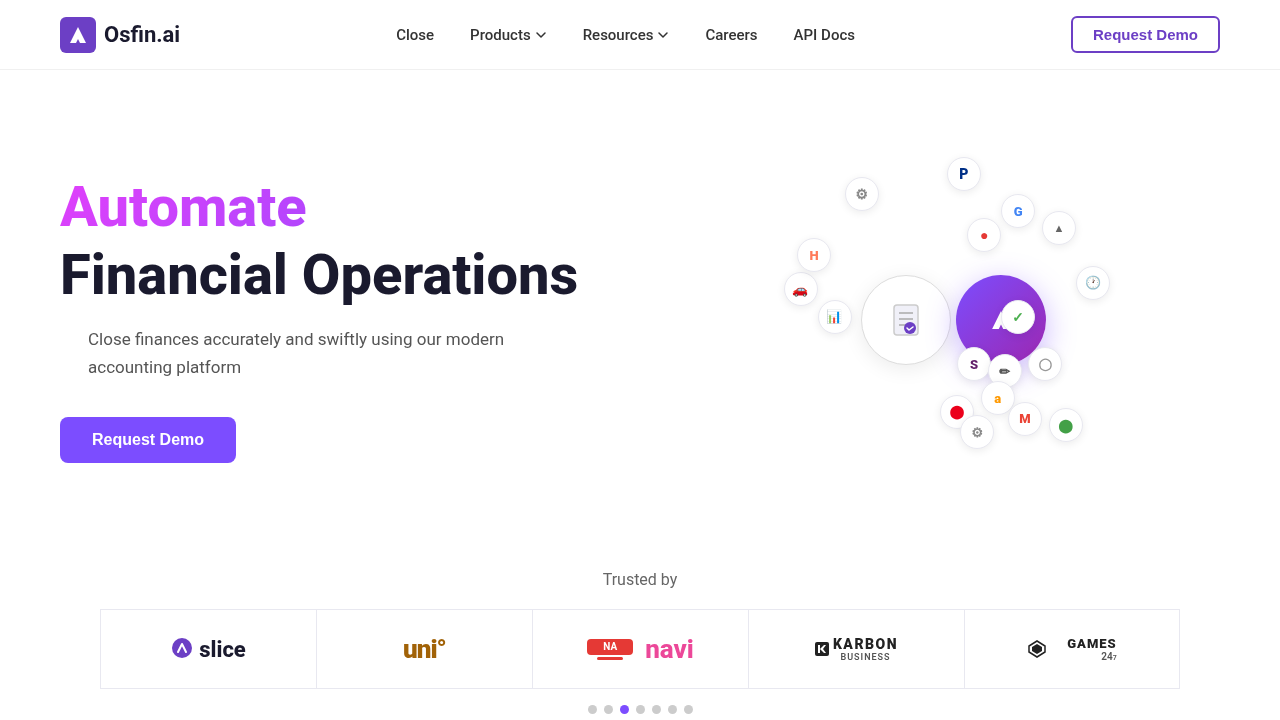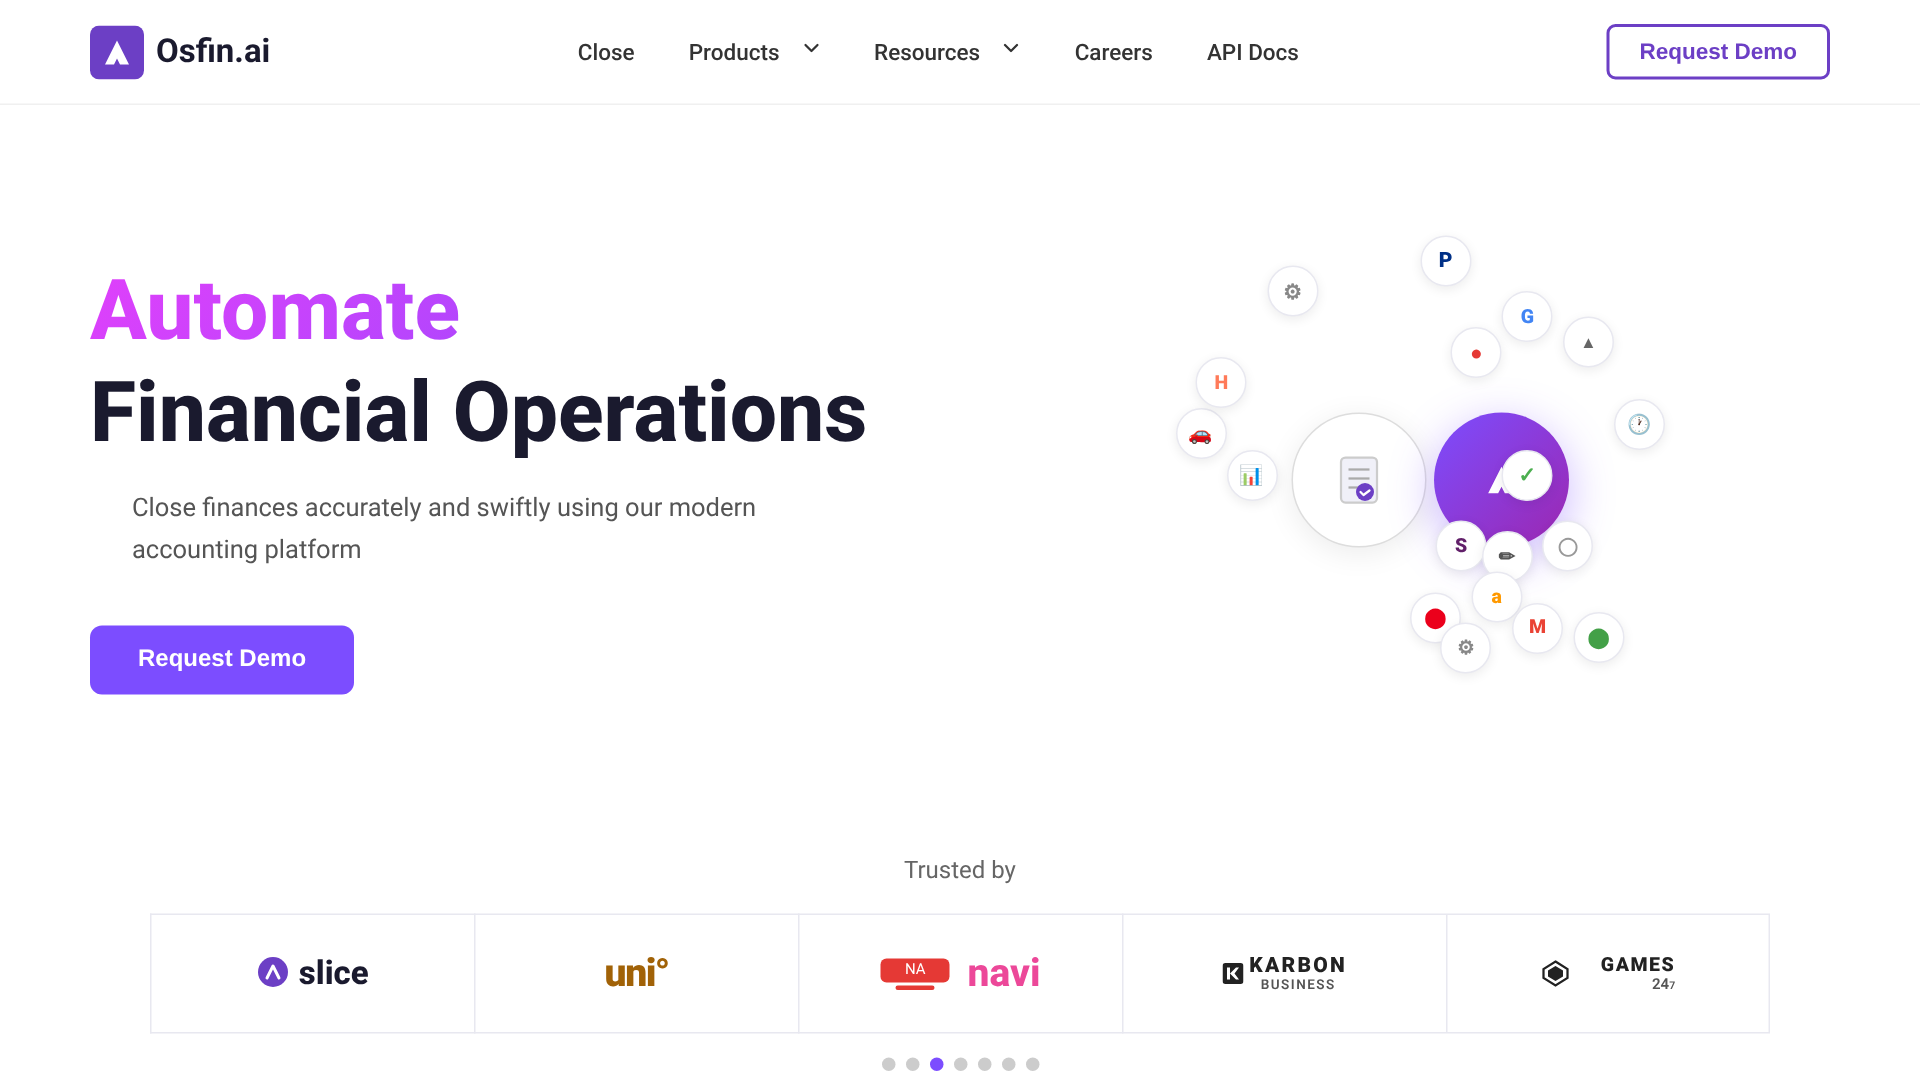--- a/index.html
+++ b/index.html
@@ -34,22 +34,22 @@
       list-style: none;
     }
     .nav-links a {
       text-decoration: none;
       color: #333;
       font-size: 15px;
       font-weight: 500;
     }
     .nav-links .dropdown {
       display: flex;
-      align-items: flex-start;
-      gap: 15px;
+      align-items: center;
+      gap: 4px;
     }
     .nav-links .dropdown svg {
       width: 12px;
       height: 12px;
     }
     .request-demo-btn {
       border: 2px solid #6c3fc5;
       background: transparent;
       color: #6c3fc5;
       padding: 8px 20px;
@@ -208,21 +208,21 @@
       border-radius: 50%;
       background: #ccc;
     }
     .dot.active { background: #7c4dff; }
 
     
     .slice-logo { font-size: 22px; font-weight: 800; color: #6c3fc5; display: flex; align-items: flex-start; gap: 6px; }
     .slice-logo svg { width: 22px; height: 22px; }
     .uni-logo { font-size: 26px; font-weight: 900; color: #222; letter-spacing: -1px; }
     .navi-logo { display: flex; align-items: center; gap: 6px; }
-    .navi-badge { background: #e53935; color: #fff; font-size: 10px; font-weight: 400; padding: 2px 16px; border-radius: 4px; line-height: 1.2; }
+    .navi-badge { background: #e53935; color: #fff; font-size: 10px; font-weight: 700; padding: 2px 16px; border-radius: 4px; line-height: 1.2; }
     .navi-text { font-size: 26px; font-weight: 800; color: #ec4899; }
     .karbon-logo { font-size: 15px; font-weight: 800; color: #222; letter-spacing: 1px; display: flex; align-items: center; gap: 4px; }
     .games24-logo { font-size: 14px; font-weight: 800; color: #222; display: flex; align-items: center; gap: 20px; }
   </style>
 </head>
 <body>
 
 <nav class="navbar">
   <a class="logo" href="#">
     <svg class="logo-icon" viewBox="0 0 36 36" fill="none" xmlns="http://www.w3.org/2000/svg">

